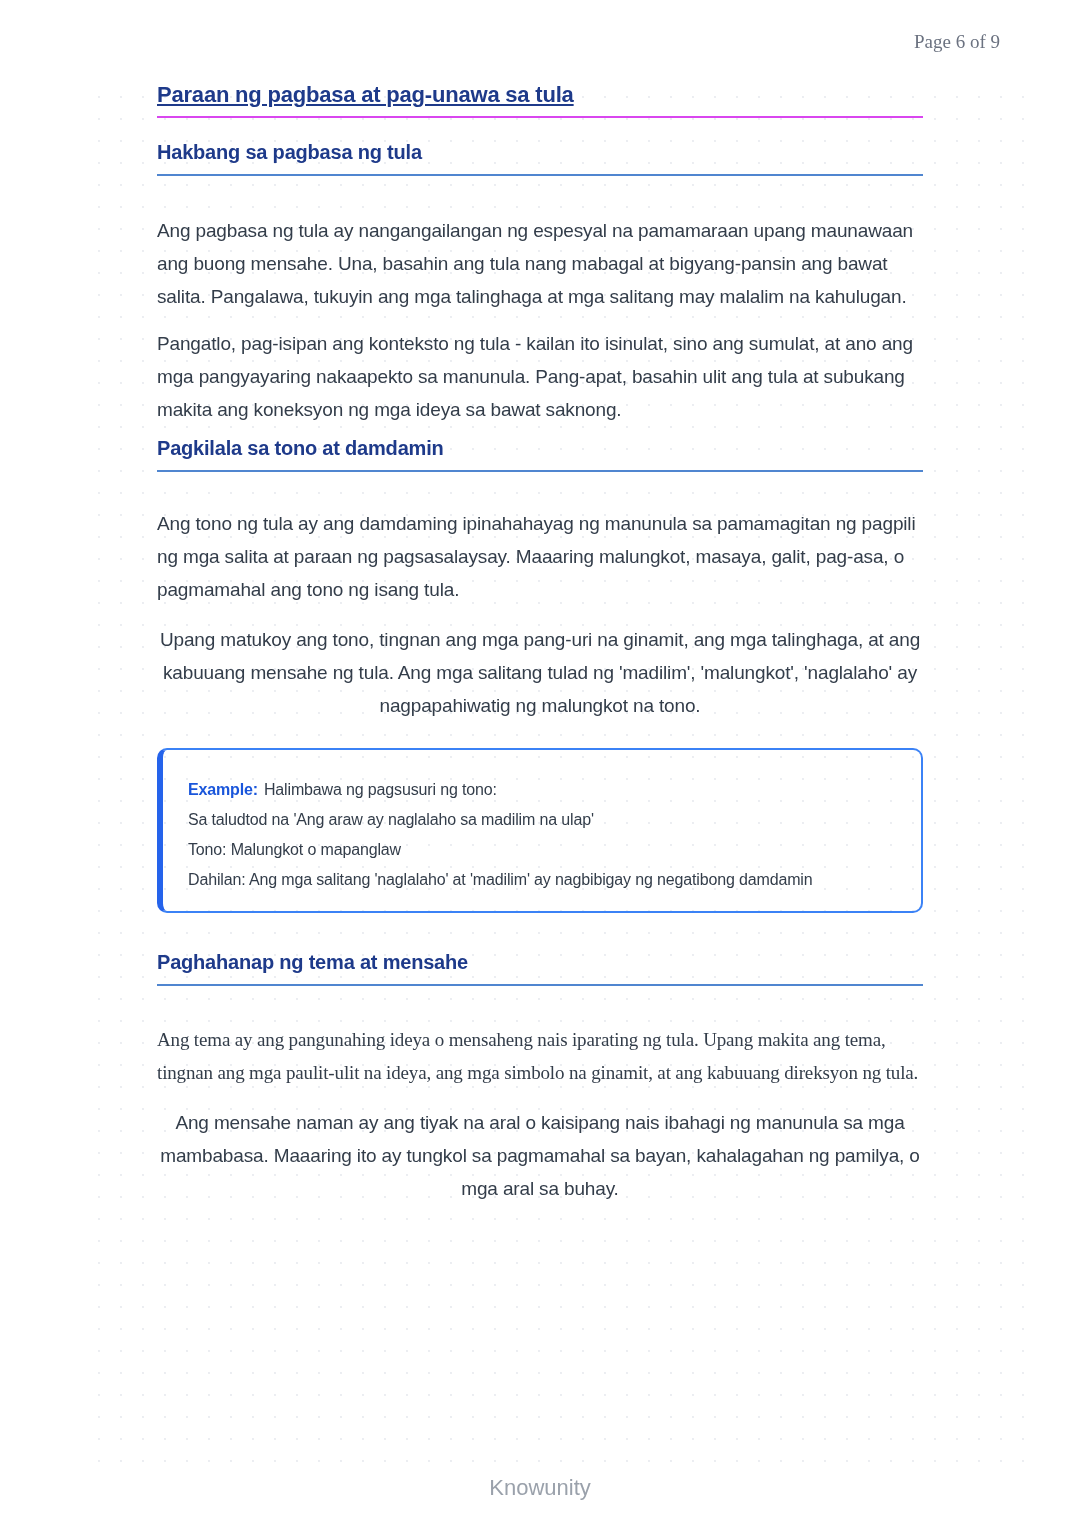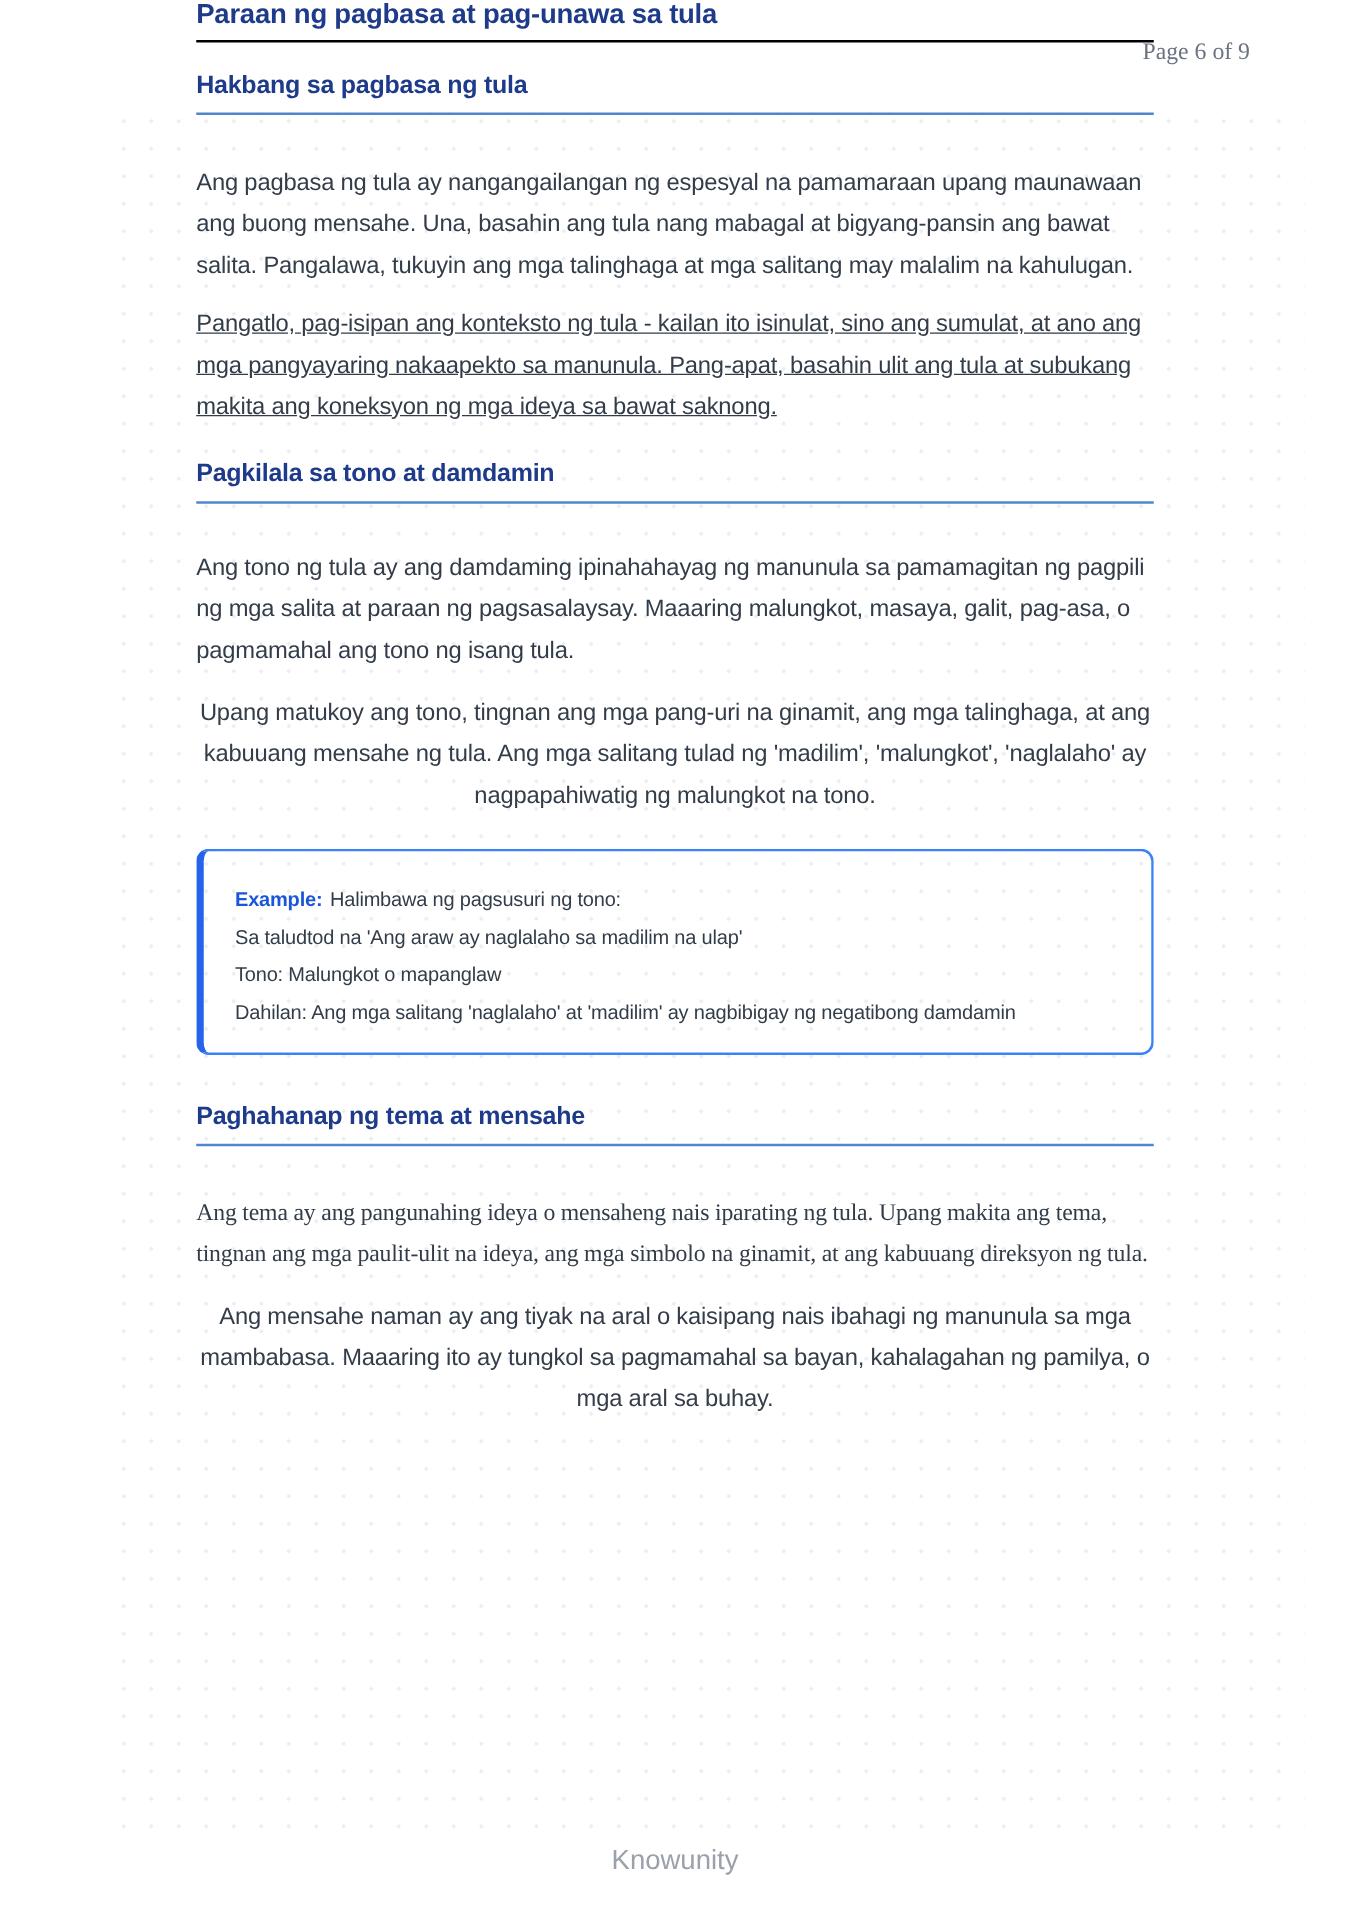--- a/index.html
+++ b/index.html
@@ -26,49 +26,51 @@
     color: #6b7280;
     z-index: 2;
   }
   .content {
     position: absolute;
     left: 157px; top: 0;
     width: 766px;
     z-index: 1;
   }
   .doc-title {
+    margin-top: 84px;
     font-size: 22px;
     line-height: 1;
     font-weight: bold;
     color: #1e3a8a;
     padding-bottom: 10px;
-    border-bottom: 2px solid #000000;
+    border-bottom: 2px solid #d946ef;
     letter-spacing: -0.2px;
+    text-decoration: underline;
   }
   .section-heading {
     font-size: 20px;
     line-height: 1;
     font-weight: bold;
     color: #1e3a8a;
     padding-bottom: 12px;
     border-bottom: 2px solid #5086d0;
     letter-spacing: -0.2px;
   }
   .h-hakbang   { margin-top: 24px; }
-  .h-pagkilala { margin-top: 27px; }
+  .h-pagkilala { margin-top: 12px; }
   .h-paghahanap{ margin-top: 39px; }
   p.body-para {
     font-size: 19px;
     line-height: 33px;
     color: #333d4a;
     letter-spacing: -0.15px;
   }
   .m-lg { margin-top: 38px; }
   .m-md { margin-top: 35px; }
-  .m-sm { margin-top: 14px; text-decoration: underline; }
+  .m-sm { margin-top: 14px; }
   .m-p4 { margin-top: 17px; text-align: center; }
   .m-p5 { margin-top: 37px; font-family: Liberation Serif, serif; }
   .example-box {
     margin-top: 26px;
     border: 2px solid #3b82f6;
     border-left: 6px solid #2563eb;
     border-radius: 10px;
     padding: 25px 28px 16px 25px;
     background: transparent;
   }

